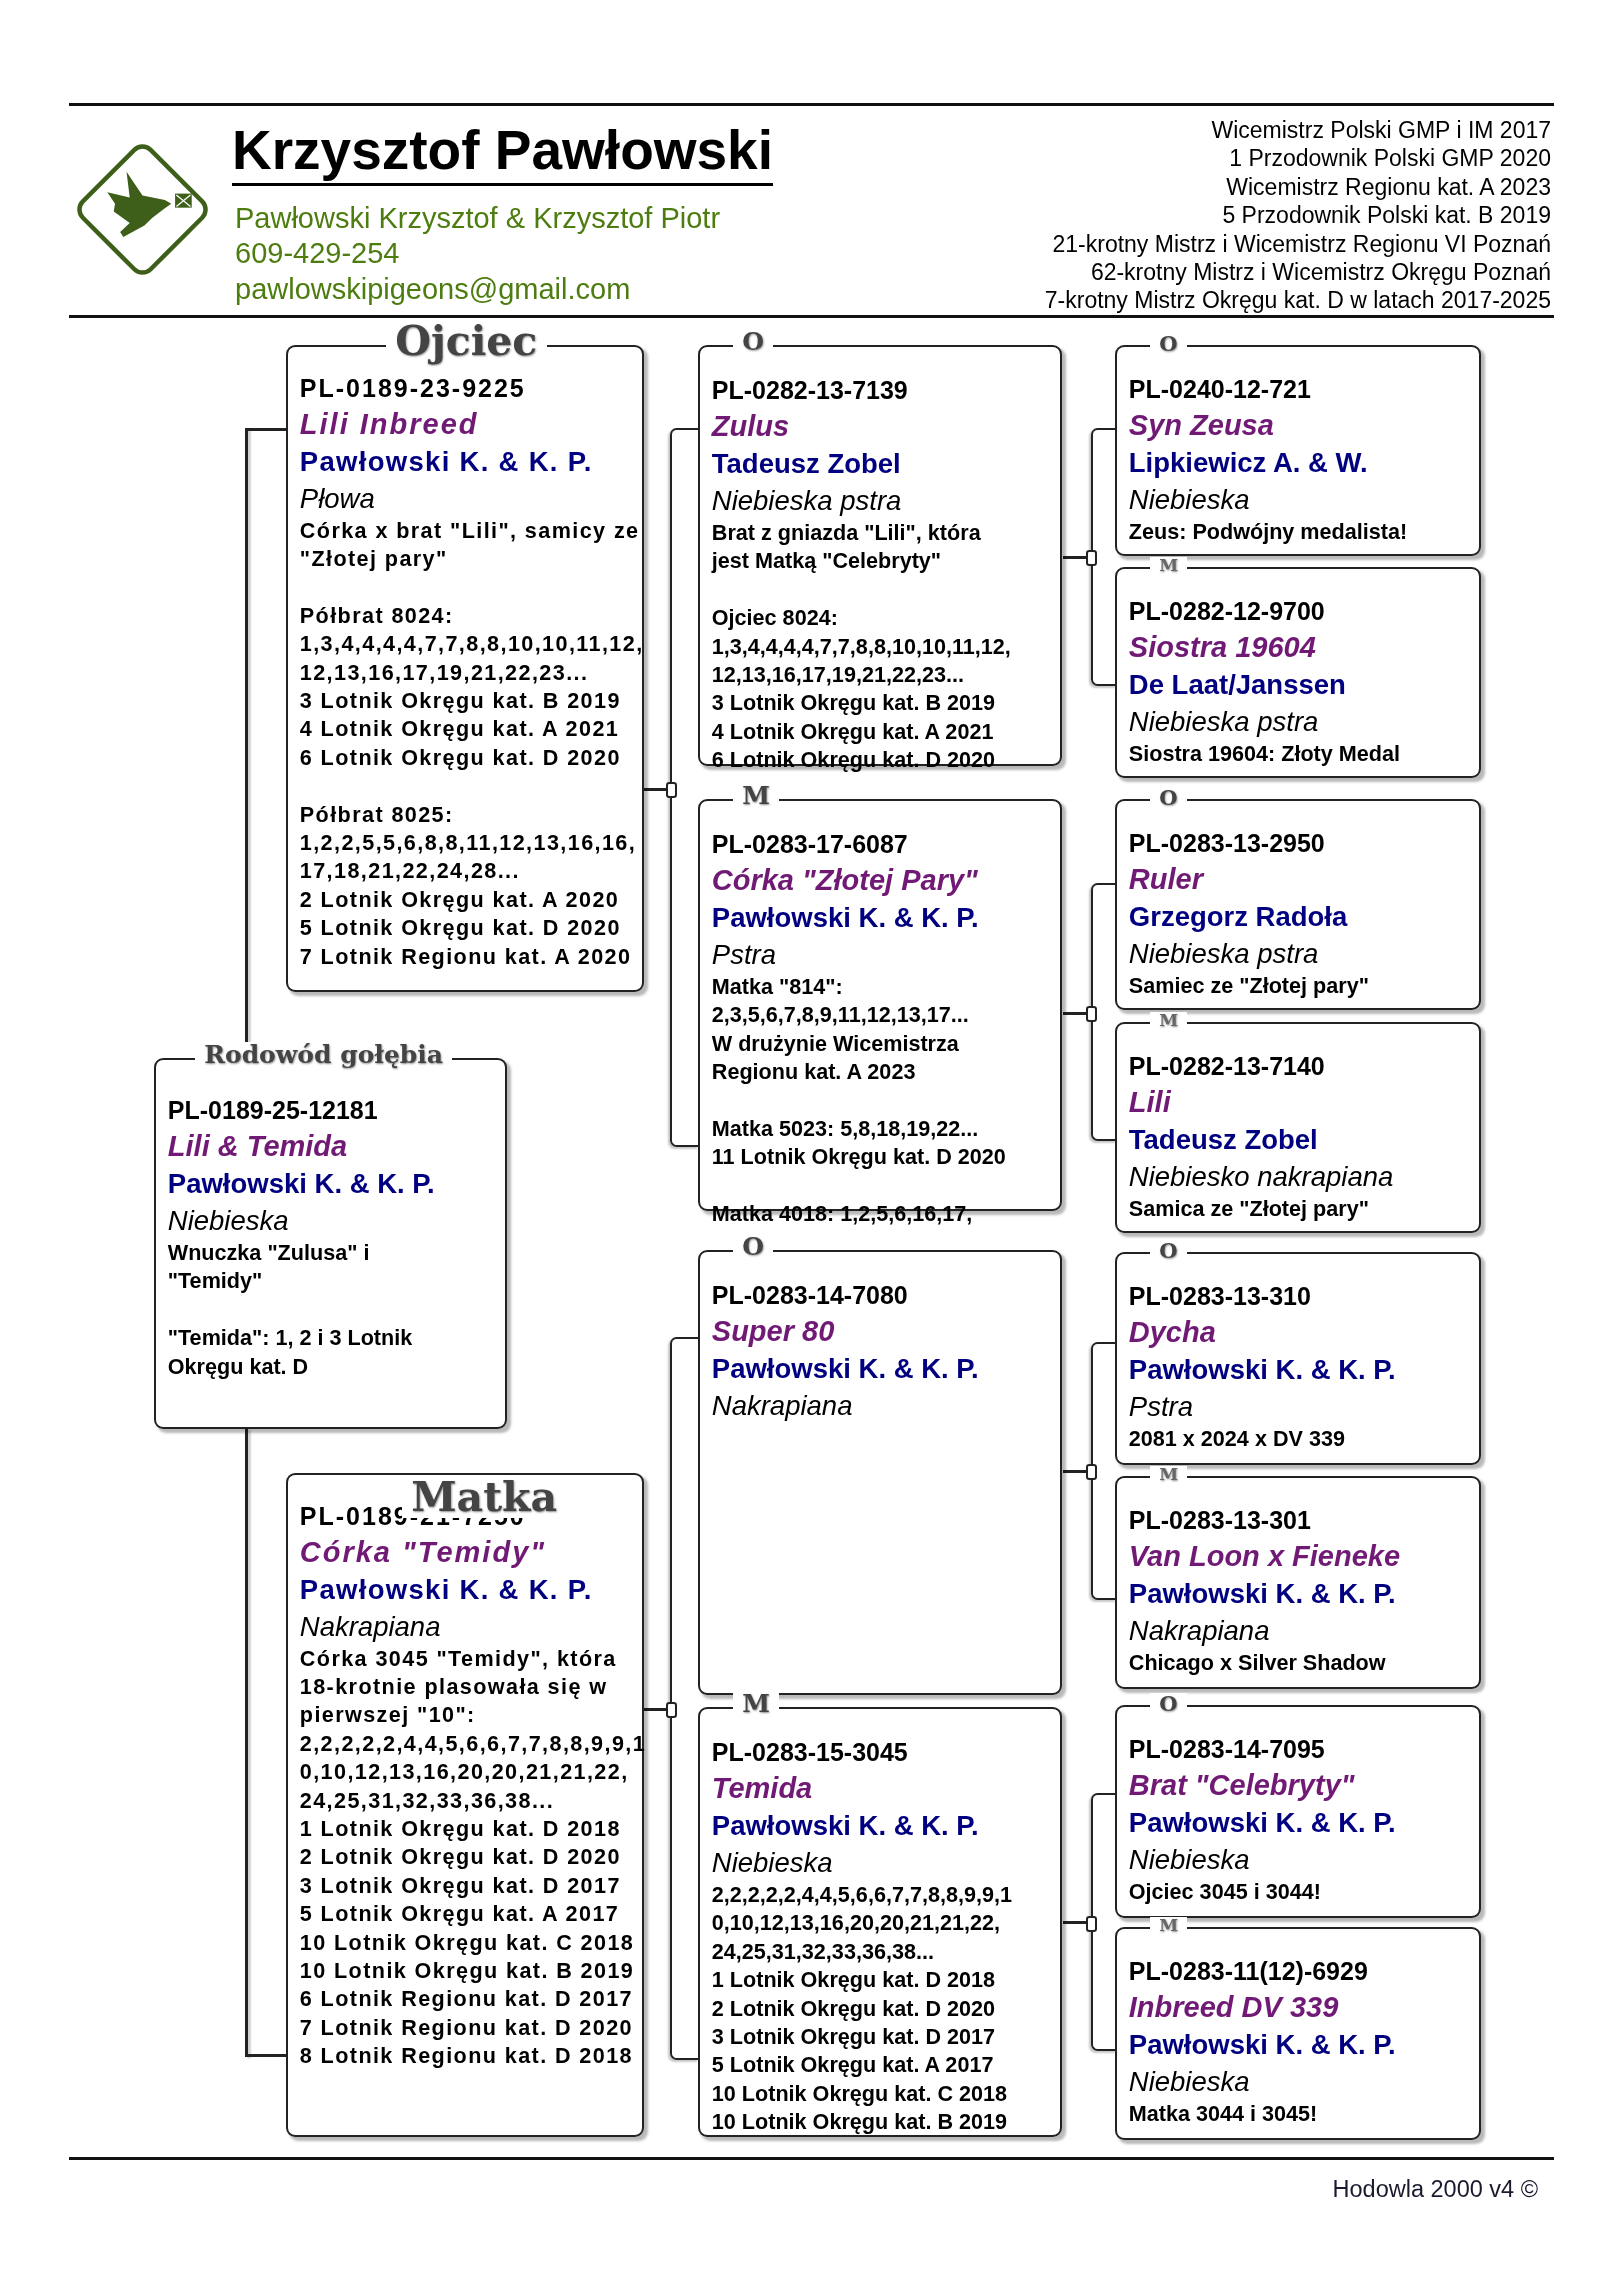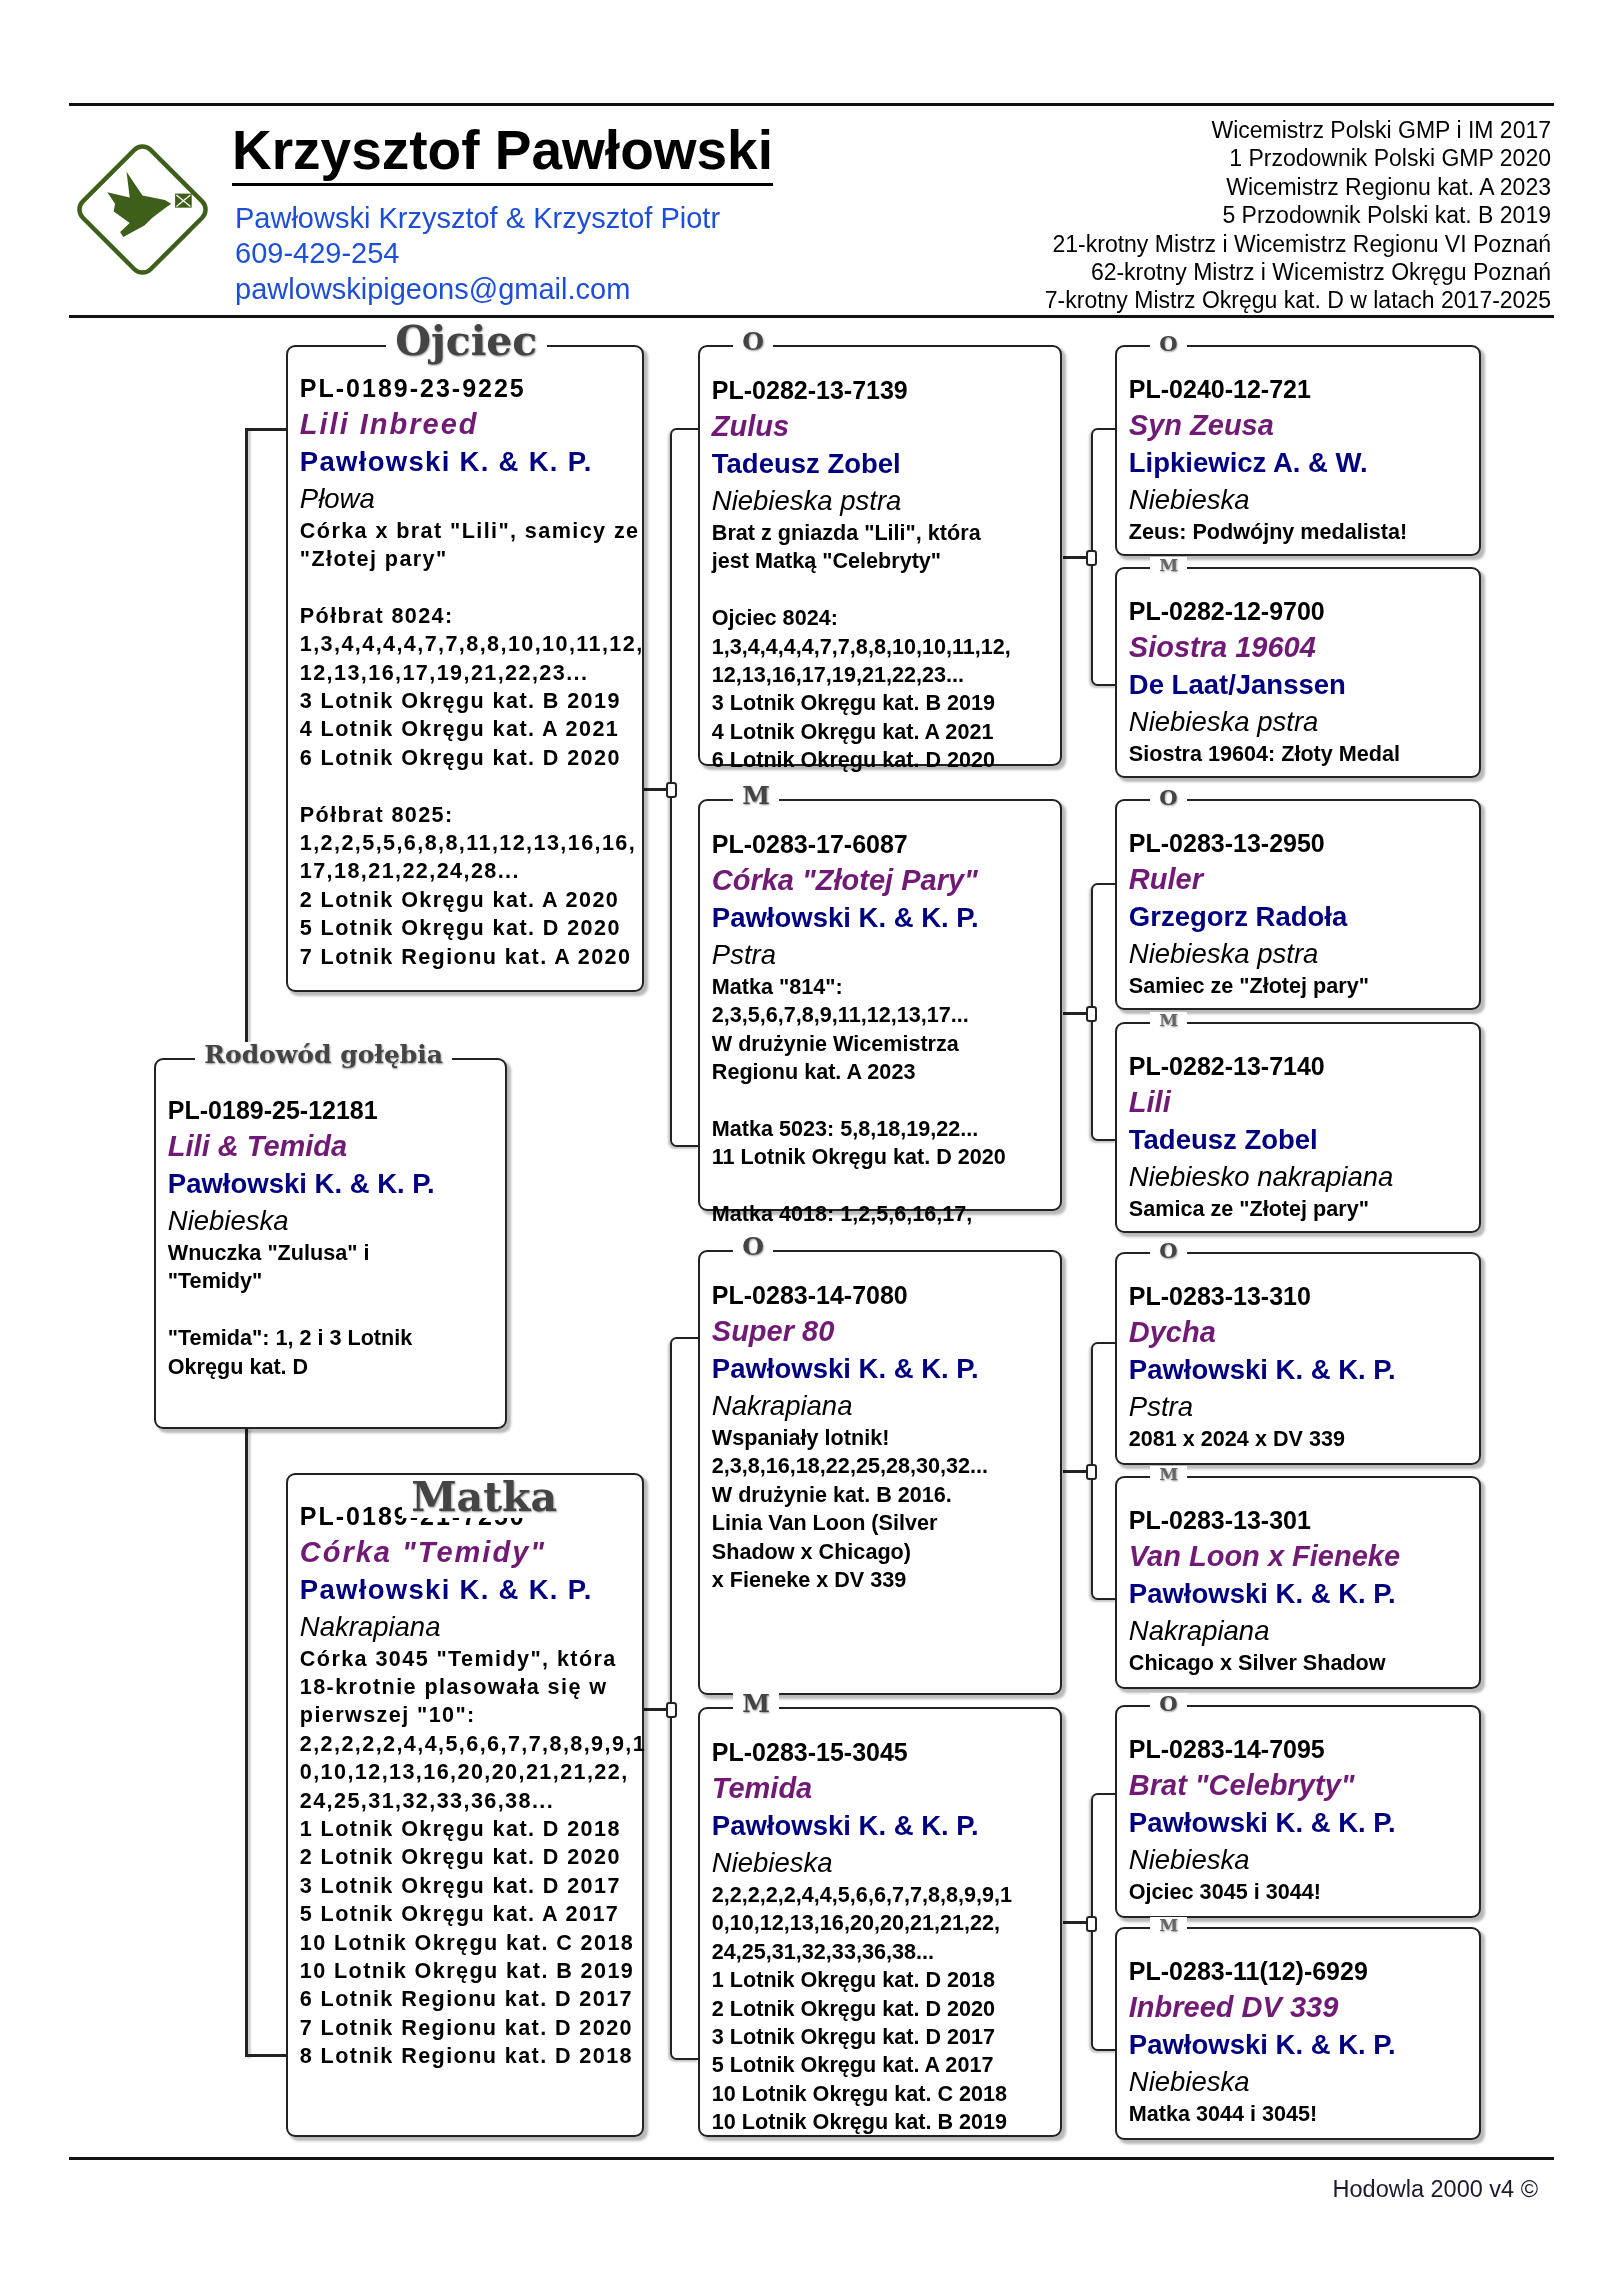--- a/index.html
+++ b/index.html
@@ -2,21 +2,21 @@
 <html style="font-size:10.5px"><head>
 <meta charset="utf-8">
 <style>
   html, body { margin:0; padding:0; background:#fff; }
   body { width:1623px; height:2295px; position:relative; overflow:hidden;
          font-family:"Liberation Sans", "DejaVu Sans", sans-serif; color:#000; }
   .rule { position:absolute; left:69px; width:1485px; height:2.6px; background:#111; }
   #logo { position:absolute; left:69px; top:128px; width:147px; height:167px; }
   #breeder-name { position:absolute; left:232px; top:116px; font-size:55px; font-weight:bold;
                   line-height:1; border-bottom:3.3px solid #000; padding-bottom:5.2px; letter-spacing:0px;margin-top:7px; }
-  .contact { position:absolute; left:235px; font-size:29px; line-height:1; color:#1d4ed8; }
+  .contact { position:absolute; left:235px; font-size:29px; line-height:1; color:#4d7c0f; }
   .titles { position:absolute; right:72px; top:116px; text-align:right; font-size:23px; line-height:28.4px; }
   .titles div { white-space:nowrap; }
 
   .box { position:absolute; background:#fff; border:2.6px solid #222; border-radius:9.2px;
          box-shadow:3.3px 3.3px 2.6px rgba(0,0,0,0.28); box-sizing:border-box; padding:9.2px 0 0 11.8px; }
   .box .ring { font-weight:bold; font-size:25px; line-height:35px; white-space:nowrap; }
   .box .pname { font-weight:bold; font-style:italic; color:#701a75; font-size:29px; line-height:37px; white-space:nowrap; }
   .box .owner { font-weight:bold; color:#000080; font-size:27.5px; line-height:37px; white-space:nowrap; }
   .box .color { font-style:italic; font-size:27.5px; line-height:37px; white-space:nowrap; }
   .box .notes { font-weight:bold; font-size:21.6px; line-height:28.4px; white-space:pre-wrap; }
@@ -190,26 +190,20 @@
 
 Matka 4018: 1,2,5,6,16,17,</div>
 </div>
 
 <div class="box" style="left:698px; top:1250px; width:364px; height:445px; padding-top:26px;">
   <span class="boxlabel lbl-mid" style="left:33px;">O</span>
   <div class="ring">PL-0283-14-7080</div>
   <div class="pname">Super 80</div>
   <div class="owner">Pawłowski K. &amp; K. P.</div>
   <div class="color">Nakrapiana</div>
-  <div class="notes">Wspaniały lotnik!
-2,3,8,16,18,22,25,28,30,32...
-W drużynie kat. B 2016.
-Linia Van Loon (Silver
-Shadow x Chicago)
-x Fieneke x DV 339</div>
 </div>
 
 <div class="box" style="left:698px; top:1707px; width:364px; height:430px; padding-top:26px;">
   <span class="boxlabel lbl-mid" style="left:33px;">M</span>
   <div class="ring">PL-0283-15-3045</div>
   <div class="pname">Temida</div>
   <div class="owner">Pawłowski K. &amp; K. P.</div>
   <div class="color">Niebieska</div>
   <div class="notes">2,2,2,2,2,4,4,5,6,6,7,7,8,8,9,9,1
 0,10,12,13,16,20,20,21,21,22,

